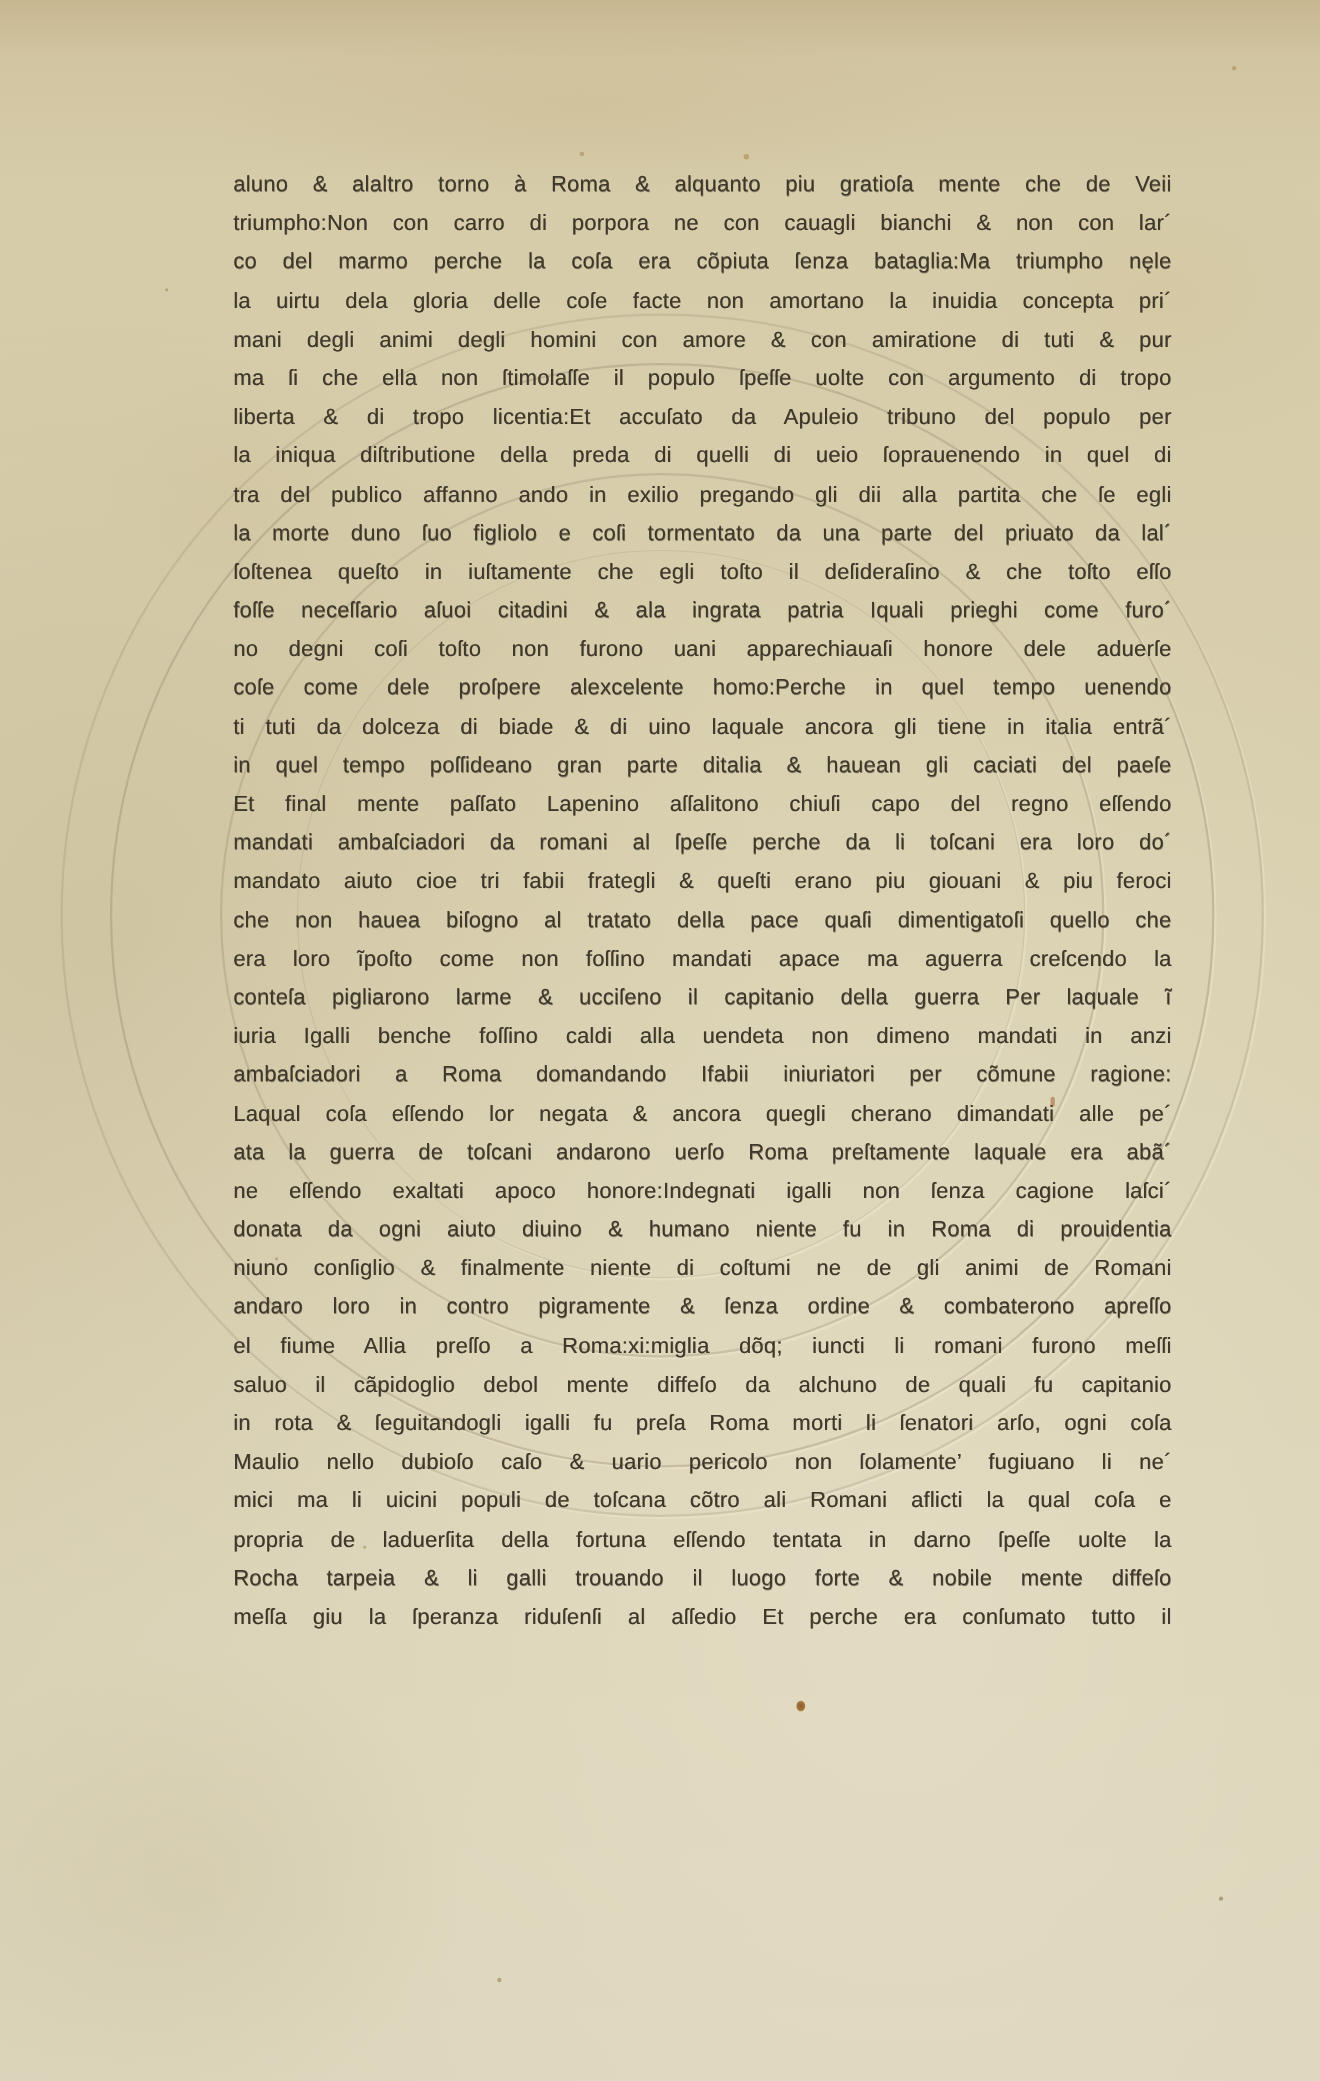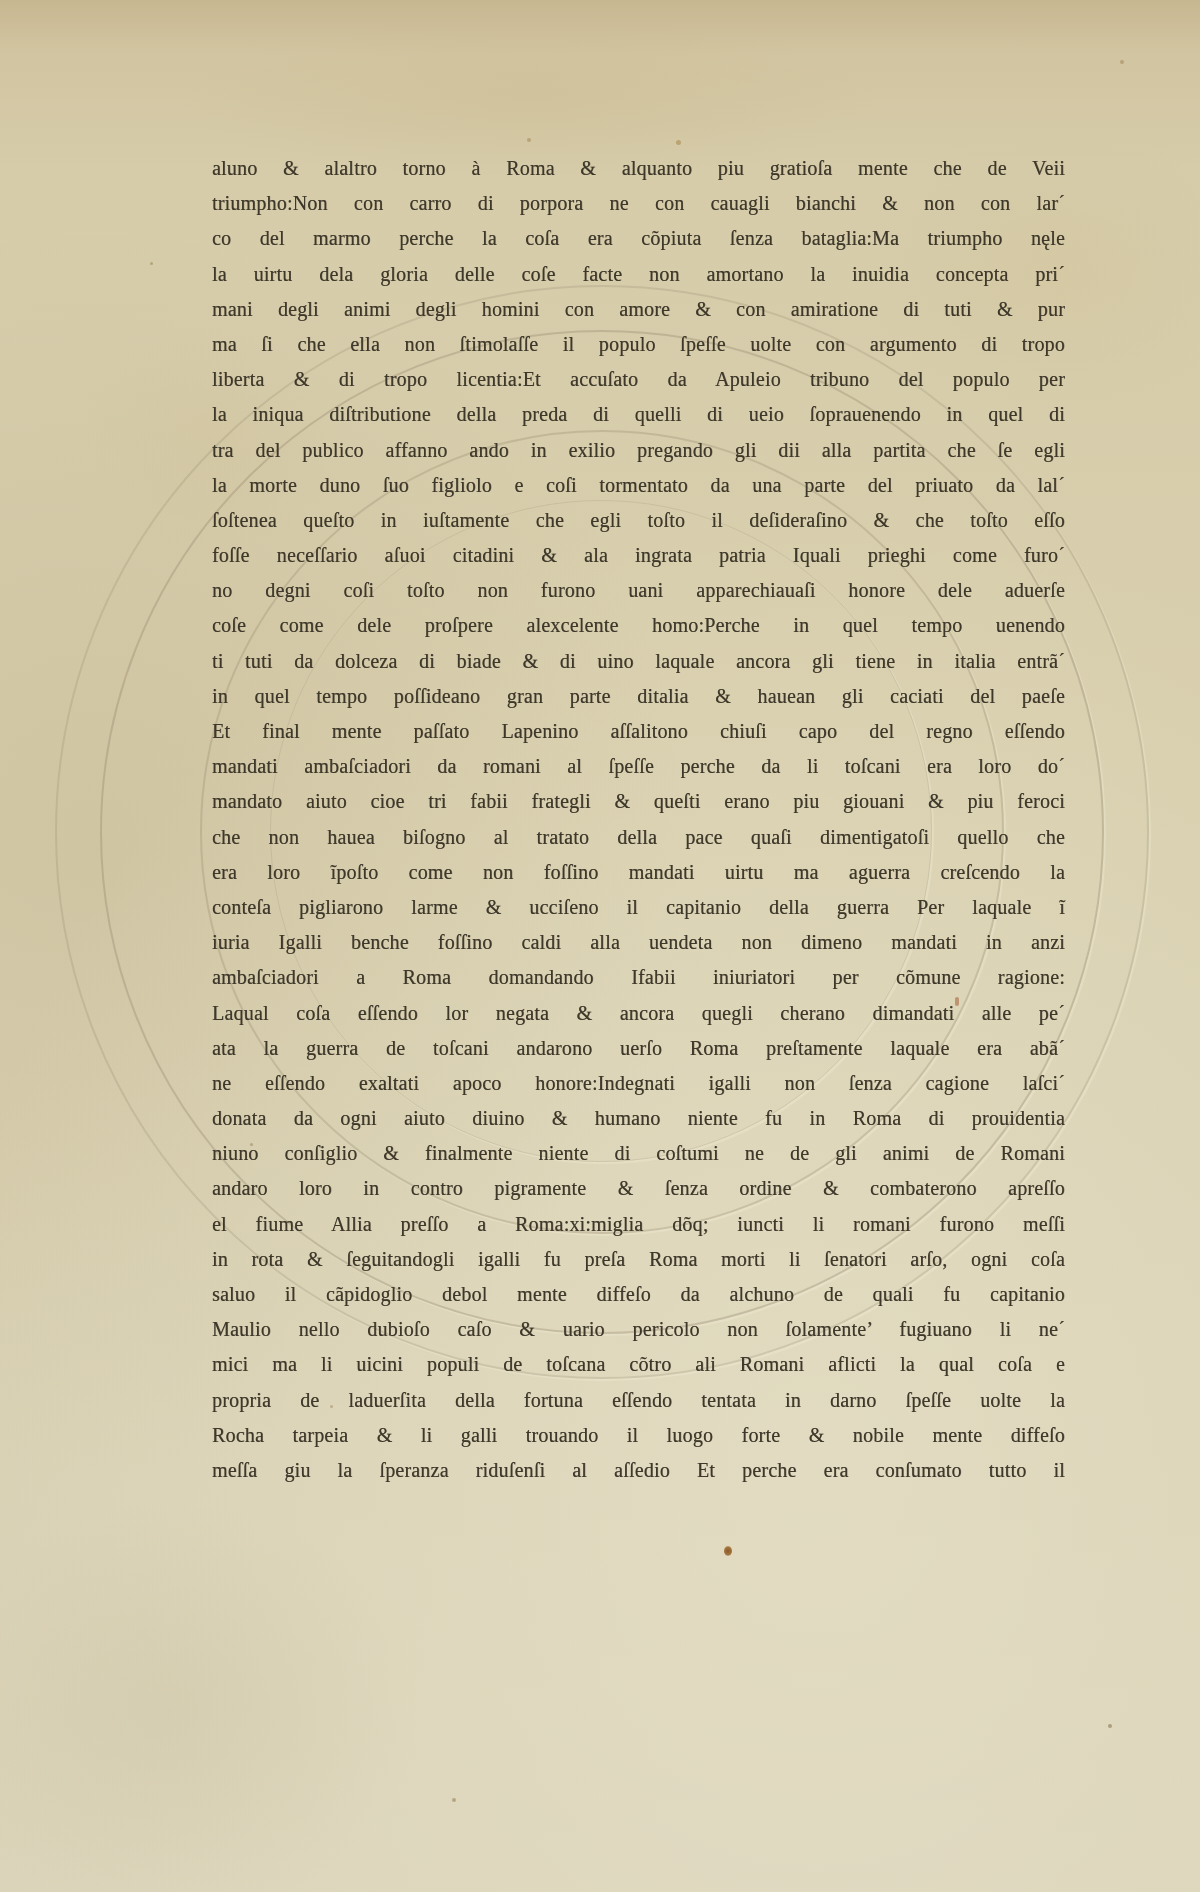--- a/index.html
+++ b/index.html
@@ -4,21 +4,21 @@
 <style>
   html,body{margin:0;padding:0;background:#9a9078;}
   .page{
     position:relative;
     width:1200px;height:1892px;
     overflow:hidden;
     background:
       radial-gradient(120% 85% at 68% 78%, rgba(235,230,208,0.50) 0%, rgba(235,230,208,0) 62%),
       radial-gradient(90% 60% at 8% 45%, rgba(170,150,110,0.18) 0%, rgba(170,150,110,0) 55%),
       linear-gradient(180deg,#c7b791 0px,#d2c5a1 55px,#d6ccaa 170px,#d8cfae 45%,#d9d1b4 78%,#dbd4ba 100%);
-    font-family:Liberation Serif, serif;
+    font-family:Liberation Sans, sans-serif;
   }
   
   .blotch{position:absolute;border-radius:50%;pointer-events:none;}
   .b1{left:180px;top:20px;width:700px;height:160px;background:radial-gradient(closest-side,rgba(190,165,115,0.16),rgba(190,165,115,0));}
   .b2{left:-80px;top:1500px;width:500px;height:420px;background:radial-gradient(closest-side,rgba(165,150,110,0.12),rgba(165,150,110,0));}
   .b3{left:850px;top:120px;width:420px;height:300px;background:radial-gradient(closest-side,rgba(205,180,125,0.14),rgba(205,180,125,0));}
   .b4{left:80px;top:330px;width:260px;height:220px;background:radial-gradient(closest-side,rgba(200,180,130,0.12),rgba(200,180,130,0));}
 
   
   .ring{position:absolute;border-radius:50%;pointer-events:none;
@@ -75,33 +75,33 @@
       <div class="text-line">ſoſtenea queſto in iuſtamente che egli toſto il deſideraſino &amp; che toſto eſſo</div>
       <div class="text-line">foſſe neceſſario aſuoi citadini &amp; ala ingrata patria Iquali prieghi come furo´</div>
       <div class="text-line">no degni coſi toſto non furono uani apparechiauaſi honore dele aduerſe</div>
       <div class="text-line">coſe come dele proſpere alexcelente homo:Perche in quel tempo uenendo</div>
       <div class="text-line">ti tuti da dolceza di biade &amp; di uino laquale ancora gli tiene in italia entrã´</div>
       <div class="text-line">in quel tempo poſſideano gran parte ditalia &amp; hauean gli caciati del paeſe</div>
       <div class="text-line">Et final mente paſſato Lapenino aſſalitono chiuſi capo del regno eſſendo</div>
       <div class="text-line">mandati ambaſciadori da romani al ſpeſſe perche da li toſcani era loro do´</div>
       <div class="text-line">mandato aiuto cioe tri fabii frategli &amp; queſti erano piu giouani &amp; piu feroci</div>
       <div class="text-line">che non hauea biſogno al tratato della pace quaſi dimentigatoſi quello che</div>
-      <div class="text-line">era loro ĩpoſto come non foſſino mandati uirtu ma aguerra creſcendo la</div>
+      <div class="text-line">era loro ĩpoſto come non foſſino mandati apace ma aguerra creſcendo la</div>
       <div class="text-line">conteſa pigliarono larme &amp; ucciſeno il capitanio della guerra Per laquale ĩ</div>
       <div class="text-line">iuria Igalli benche foſſino caldi alla uendeta non dimeno mandati in anzi</div>
       <div class="text-line">ambaſciadori a Roma domandando Ifabii iniuriatori per cõmune ragione:</div>
       <div class="text-line">Laqual coſa eſſendo lor negata &amp; ancora quegli cherano dimandati alle pe´</div>
       <div class="text-line">ata la guerra de toſcani andarono uerſo Roma preſtamente laquale era abã´</div>
       <div class="text-line">ne eſſendo exaltati apoco honore:Indegnati igalli non ſenza cagione laſci´</div>
       <div class="text-line">donata da ogni aiuto diuino &amp; humano niente fu in Roma di prouidentia</div>
       <div class="text-line">niuno conſiglio &amp; finalmente niente di coſtumi ne de gli animi de Romani</div>
       <div class="text-line">andaro loro in contro pigramente &amp; ſenza ordine &amp; combaterono apreſſo</div>
       <div class="text-line">el fiume Allia preſſo a Roma:xi:miglia dõq; iuncti li romani furono meſſi</div>
+      <div class="text-line">saluo il cãpidoglio debol mente diffeſo da alchuno de quali fu capitanio</div>
       <div class="text-line">in rota &amp; ſeguitandogli igalli fu preſa Roma morti li ſenatori arſo, ogni coſa</div>
-      <div class="text-line">saluo il cãpidoglio debol mente diffeſo da alchuno de quali fu capitanio</div>
       <div class="text-line">Maulio nello dubioſo caſo &amp; uario pericolo non ſolamente’ fugiuano li ne´</div>
       <div class="text-line">mici ma li uicini populi de toſcana cõtro ali Romani aflicti la qual coſa e</div>
       <div class="text-line">propria de laduerſita della fortuna eſſendo tentata in darno ſpeſſe uolte la</div>
       <div class="text-line">Rocha tarpeia &amp; li galli trouando il luogo forte &amp; nobile mente diffeſo</div>
       <div class="text-line">meſſa giu la ſperanza riduſenſi al aſſedio Et perche era conſumato tutto il</div>
     </div>
 
   <div class="speck" style="left:724px;top:1546px;width:8px;height:10px;background:radial-gradient(circle,#8a5a2c 0%,#a5763d 60%,rgba(165,118,61,0) 100%);"></div>
   <div class="speck" style="left:676px;top:140px;width:5px;height:5px;background:rgba(170,140,80,0.6);"></div>
   <div class="speck" style="left:527px;top:138px;width:4px;height:4px;background:rgba(160,130,75,0.5);"></div>

